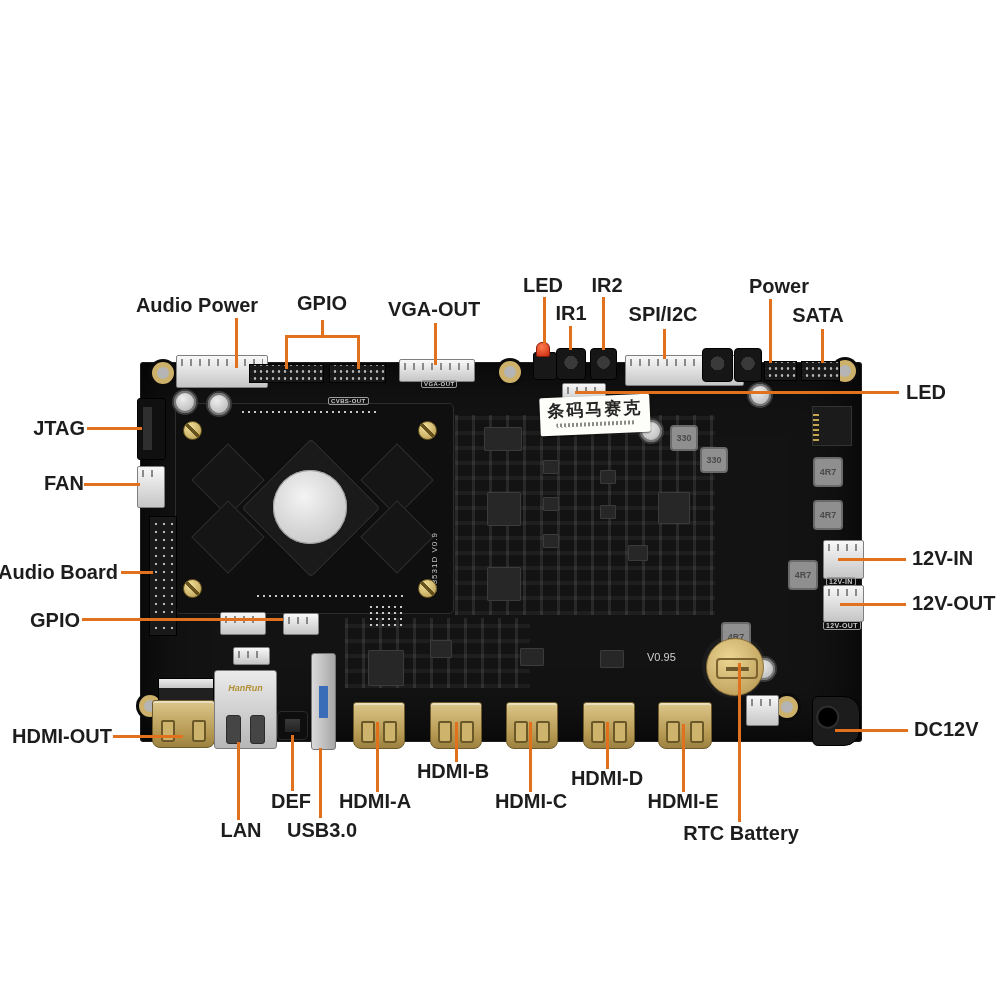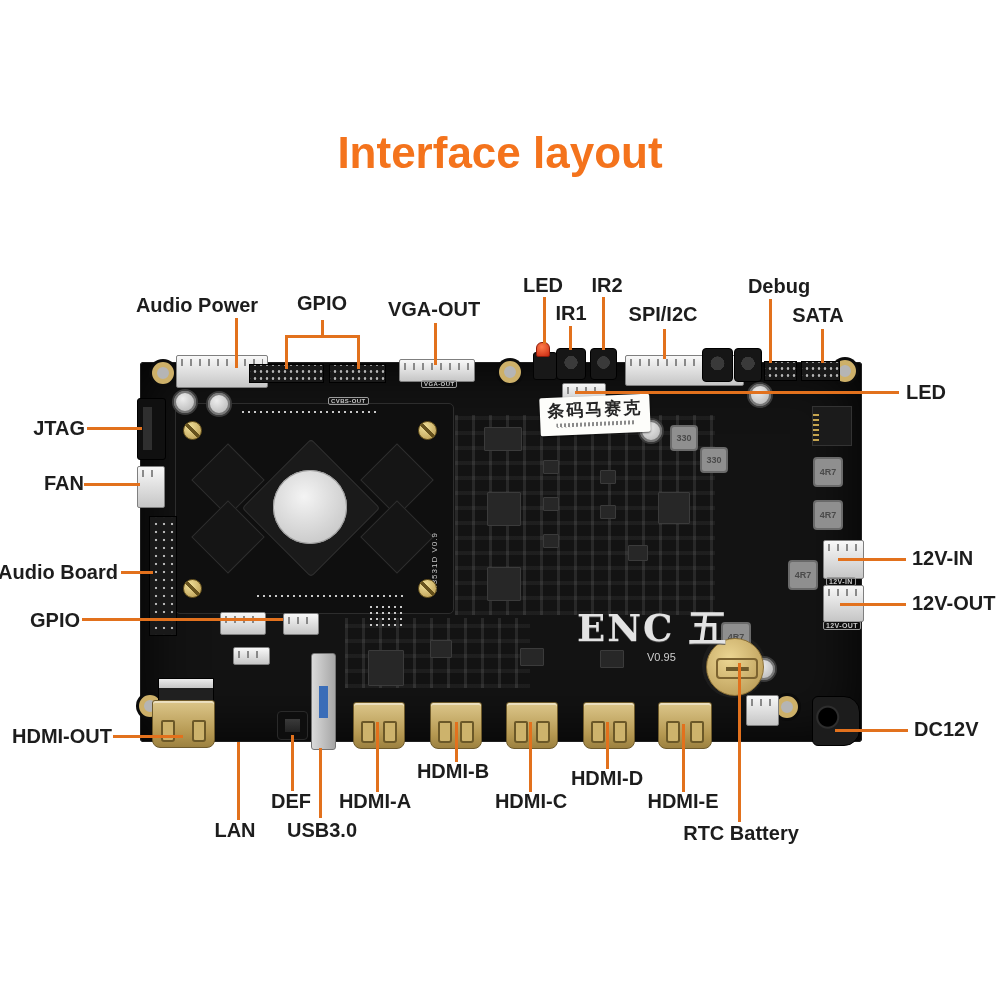--- a/index.html
+++ b/index.html
@@ -91,21 +91,20 @@
        font-size:37px;font-weight:700;color:#e3e3e3;letter-spacing:2px;text-shadow:0 1px 0 #4c4c4c}
   .encv{position:absolute;left:647px;top:651px;z-index:4;font-size:11px;color:#cfcfcf}
   .modtxt{position:absolute;left:430px;top:492px;height:100px;z-index:4;writing-mode:vertical-rl;
           transform:rotate(180deg);font-size:8px;color:#c9c9c9;letter-spacing:1px}
 </style>
 </head>
 <body>
 
 <div class="canvas">
 
-  <div class="title">Interface layout</div>
 
   <div class="pcb"></div>
   <div class="smdfield" style="left:455px;top:415px;width:260px;height:200px"></div>
   <div class="smdfield" style="left:345px;top:618px;width:185px;height:70px"></div>
 
   <div class="part hole" style="left:152px;top:362px;width:12px;height:12px"></div>
   <div class="part hole" style="left:499px;top:361px;width:12px;height:12px"></div>
   <div class="part hole" style="left:834px;top:360px;width:12px;height:12px"></div>
   <div class="part hole" style="left:139px;top:695px;width:12px;height:12px"></div>
   <div class="part hole" style="left:776px;top:696px;width:12px;height:12px"></div>
@@ -144,20 +143,25 @@
   <div class="part wconn" style="left:137px;top:466px;width:26px;height:40px"></div>
   <div class="part bheader" style="left:149px;top:516px;width:26px;height:118px;background-size:8px 8px"></div>
   <div class="part wconn" style="left:220px;top:612px;width:44px;height:21px"></div>
   <div class="part wconn" style="left:283px;top:613px;width:34px;height:20px"></div>
   <div class="part wconn" style="left:233px;top:647px;width:35px;height:16px"></div>
   <div class="part fpc" style="left:158px;top:678px;width:54px;height:27px"></div>
 
   <div class="part hdmi" style="left:152px;top:700px;width:61px;height:46px">
     <div class="hslot" style="left:8px"></div>
     <div class="hslot" style="right:8px"></div>
+  </div>
+  <div class="part lan" style="left:214px;top:670px;width:61px;height:77px">
+    <div style="text-align:center;margin-top:12px;font-size:9px;font-style:italic;font-weight:700;color:#b29136">HanRun</div>
+    <div class="lslot" style="left:11px"></div>
+    <div class="lslot" style="right:11px"></div>
   </div>
   <div class="part btn" style="left:277px;top:711px;width:29px;height:27px"></div>
   <div class="part usb" style="left:311px;top:653px;width:23px;height:95px"></div>
   <div class="part dots" style="left:368px;top:604px;width:34px;height:26px"></div>
   <div class="part ic" style="left:368px;top:650px;width:34px;height:34px"></div>
   <div class="part hdmi" style="left:353px;top:702px;width:50px;height:45px">
     <div class="hslot" style="left:7px"></div>
     <div class="hslot" style="right:7px"></div>
   </div>
   <div class="part hdmi" style="left:430px;top:702px;width:50px;height:45px">
@@ -212,21 +216,20 @@
   <div class="part ic" style="left:430px;top:640px;width:20px;height:16px"></div>
   <div class="part ic" style="left:520px;top:648px;width:22px;height:16px"></div>
   <div class="part ic" style="left:600px;top:650px;width:22px;height:16px"></div>
 
   <div class="silk silkbox" style="left:421px;top:380px;font-size:6px">VGA-OUT</div>
   <div class="silk silkbox" style="left:328px;top:397px;font-size:6px">CVBS-OUT</div>
   <div class="sticker">
     <span class="cn">条码马赛克</span>
     <div class="bar"></div>
   </div>
-  <div class="enc">ENC 五</div>
   <div class="encv">V0.95</div>
 
   <div class="vline" style="left:235px;top:318px;height:50px"></div>
   <div class="vline" style="left:321px;top:320px;height:17px"></div>
   <div class="hline" style="left:285px;top:335px;width:75px"></div>
   <div class="vline" style="left:285px;top:335px;height:34px"></div>
   <div class="vline" style="left:357px;top:335px;height:34px"></div>
   <div class="vline" style="left:434px;top:323px;height:42px"></div>
   <div class="vline" style="left:543px;top:297px;height:47px"></div>
   <div class="vline" style="left:569px;top:326px;height:24px"></div>
@@ -253,34 +256,34 @@
   <div class="vline" style="left:319px;top:748px;height:70px"></div>
   <div class="vline" style="left:738px;top:663px;height:159px"></div>
 
   <div class="lbl lc" style="left:197px;top:294px">Audio Power</div>
   <div class="lbl lc" style="left:322px;top:292px">GPIO</div>
   <div class="lbl lc" style="left:434px;top:298px">VGA-OUT</div>
   <div class="lbl lc" style="left:543px;top:274px">LED</div>
   <div class="lbl lc" style="left:571px;top:302px">IR1</div>
   <div class="lbl lc" style="left:607px;top:274px">IR2</div>
   <div class="lbl lc" style="left:663px;top:303px">SPI/I2C</div>
-  <div class="lbl lc" style="left:779px;top:275px">Debug</div>
+  <div class="lbl lc" style="left:779px;top:275px">Power</div>
   <div class="lbl lc" style="left:818px;top:304px">SATA</div>
   <div class="lbl lr" style="right:915px;top:417px">JTAG</div>
   <div class="lbl lr" style="right:916px;top:472px">FAN</div>
   <div class="lbl lr" style="right:882px;top:561px">Audio Board</div>
   <div class="lbl lr" style="right:920px;top:609px">GPIO</div>
   <div class="lbl lr" style="right:888px;top:725px">HDMI-OUT</div>
   <div class="lbl" style="left:906px;top:381px">LED</div>
   <div class="lbl" style="left:912px;top:547px">12V-IN</div>
   <div class="lbl" style="left:912px;top:592px">12V-OUT</div>
   <div class="lbl" style="left:914px;top:718px">DC12V</div>
   <div class="lbl lc" style="left:375px;top:790px">HDMI-A</div>
   <div class="lbl lc" style="left:453px;top:760px">HDMI-B</div>
   <div class="lbl lc" style="left:531px;top:790px">HDMI-C</div>
   <div class="lbl lc" style="left:607px;top:767px">HDMI-D</div>
   <div class="lbl lc" style="left:683px;top:790px">HDMI-E</div>
   <div class="lbl lc" style="left:291px;top:790px">DEF</div>
-  <div class="lbl lc" style="left:235px;top:819px">LAN</div>
+  <div class="lbl lc" style="left:241px;top:819px">LAN</div>
   <div class="lbl lc" style="left:322px;top:819px">USB3.0</div>
   <div class="lbl lc" style="left:741px;top:822px">RTC Battery</div>
 
 </div>
 
 </body></html>

